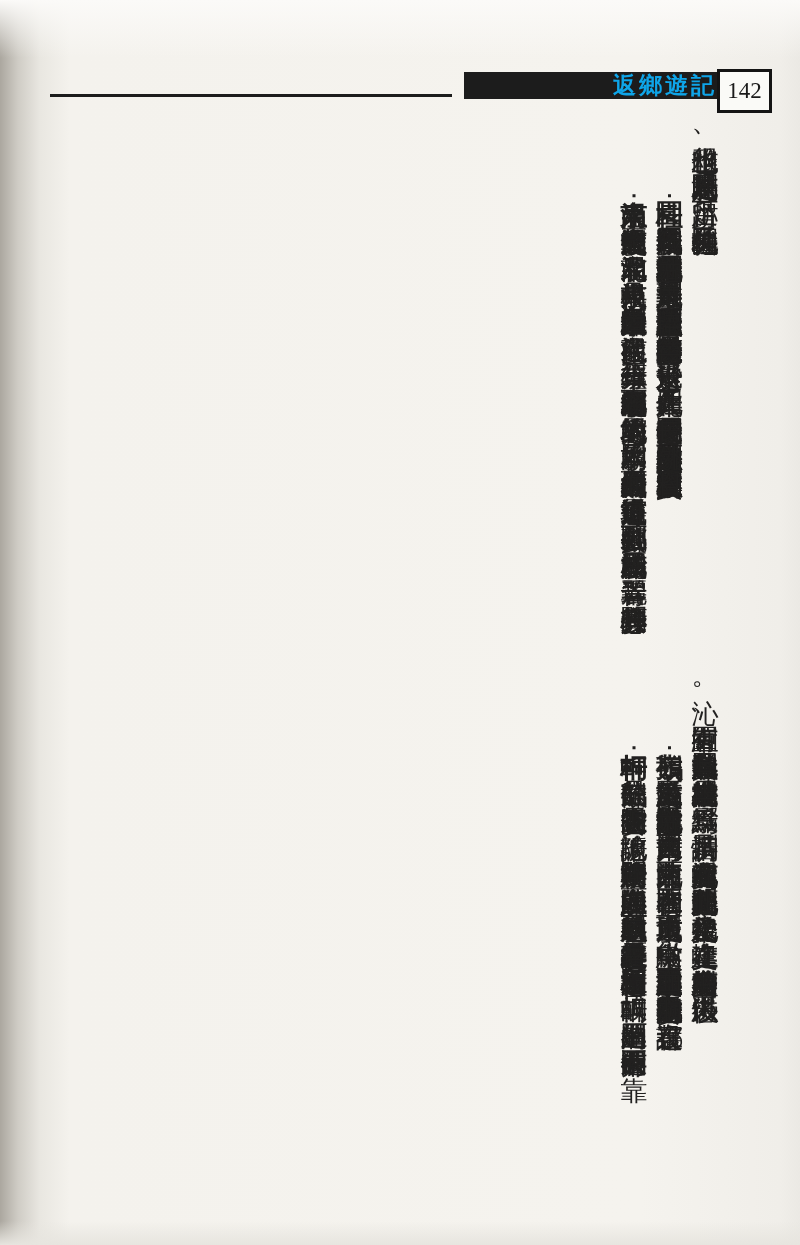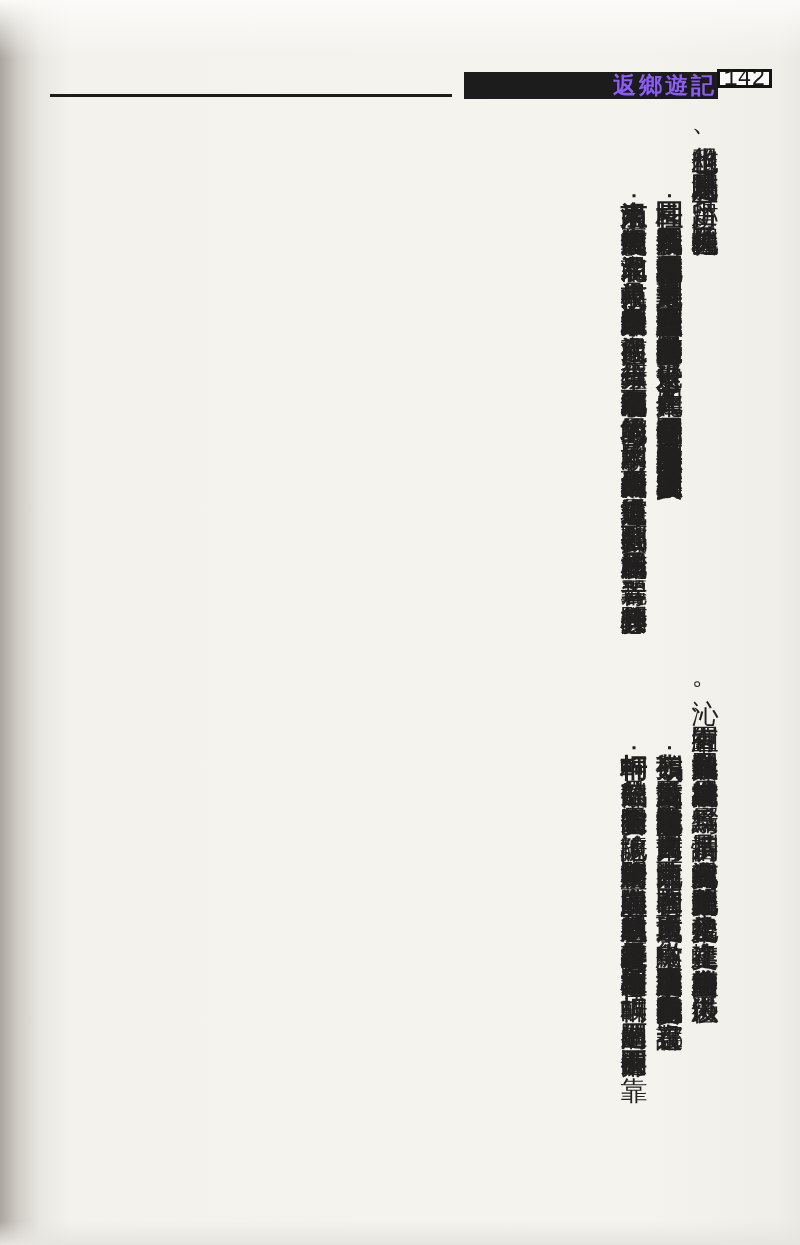--- a/index.html
+++ b/index.html
@@ -22,31 +22,31 @@
     content:""; position:absolute; left:0; bottom:0; right:0; height:24px;
     background:linear-gradient(0deg,#e7e5df 0%, rgba(231,229,223,0) 100%);
   }
 
   .header-rule {
     position:absolute; left:50px; top:94px; width:402px; height:3px;
     background:#1c1c1c;
   }
   .header-bar {
     position:absolute; left:464px; top:72px; width:254px; height:27px;
-    background:#1c1c1c; color:#8b5cf6;
+    background:#1c1c1c; color:#0ea5e9;
     display:flex; align-items:center; justify-content:flex-end;
     font-size:23px; font-weight:700; letter-spacing:3px; padding-right:1px;
     box-sizing:border-box;
   }
   .page-number-box {
-    position:absolute; left:717px; top:69px; width:55px; height:19px;
+    position:absolute; left:717px; top:69px; width:55px; height:44px;
     background:#fafaf7; border:3px solid #141414; box-sizing:border-box;
     display:flex; align-items:center; justify-content:center;
     color:#1a1a1a; font-size:23px; font-weight:400;
-    font-family:Liberation Mono, monospace;
+    font-family:Liberation Serif, serif;
   }
 
   .register {
     position:absolute; left:46px; width:676px; height:542px;
     writing-mode:vertical-rl; text-orientation:mixed;
     overflow:hidden;
     color:#222120;
     font-size:27px; line-height:35.5px;
     letter-spacing:0;
     word-break:break-all; line-break:anywhere;

